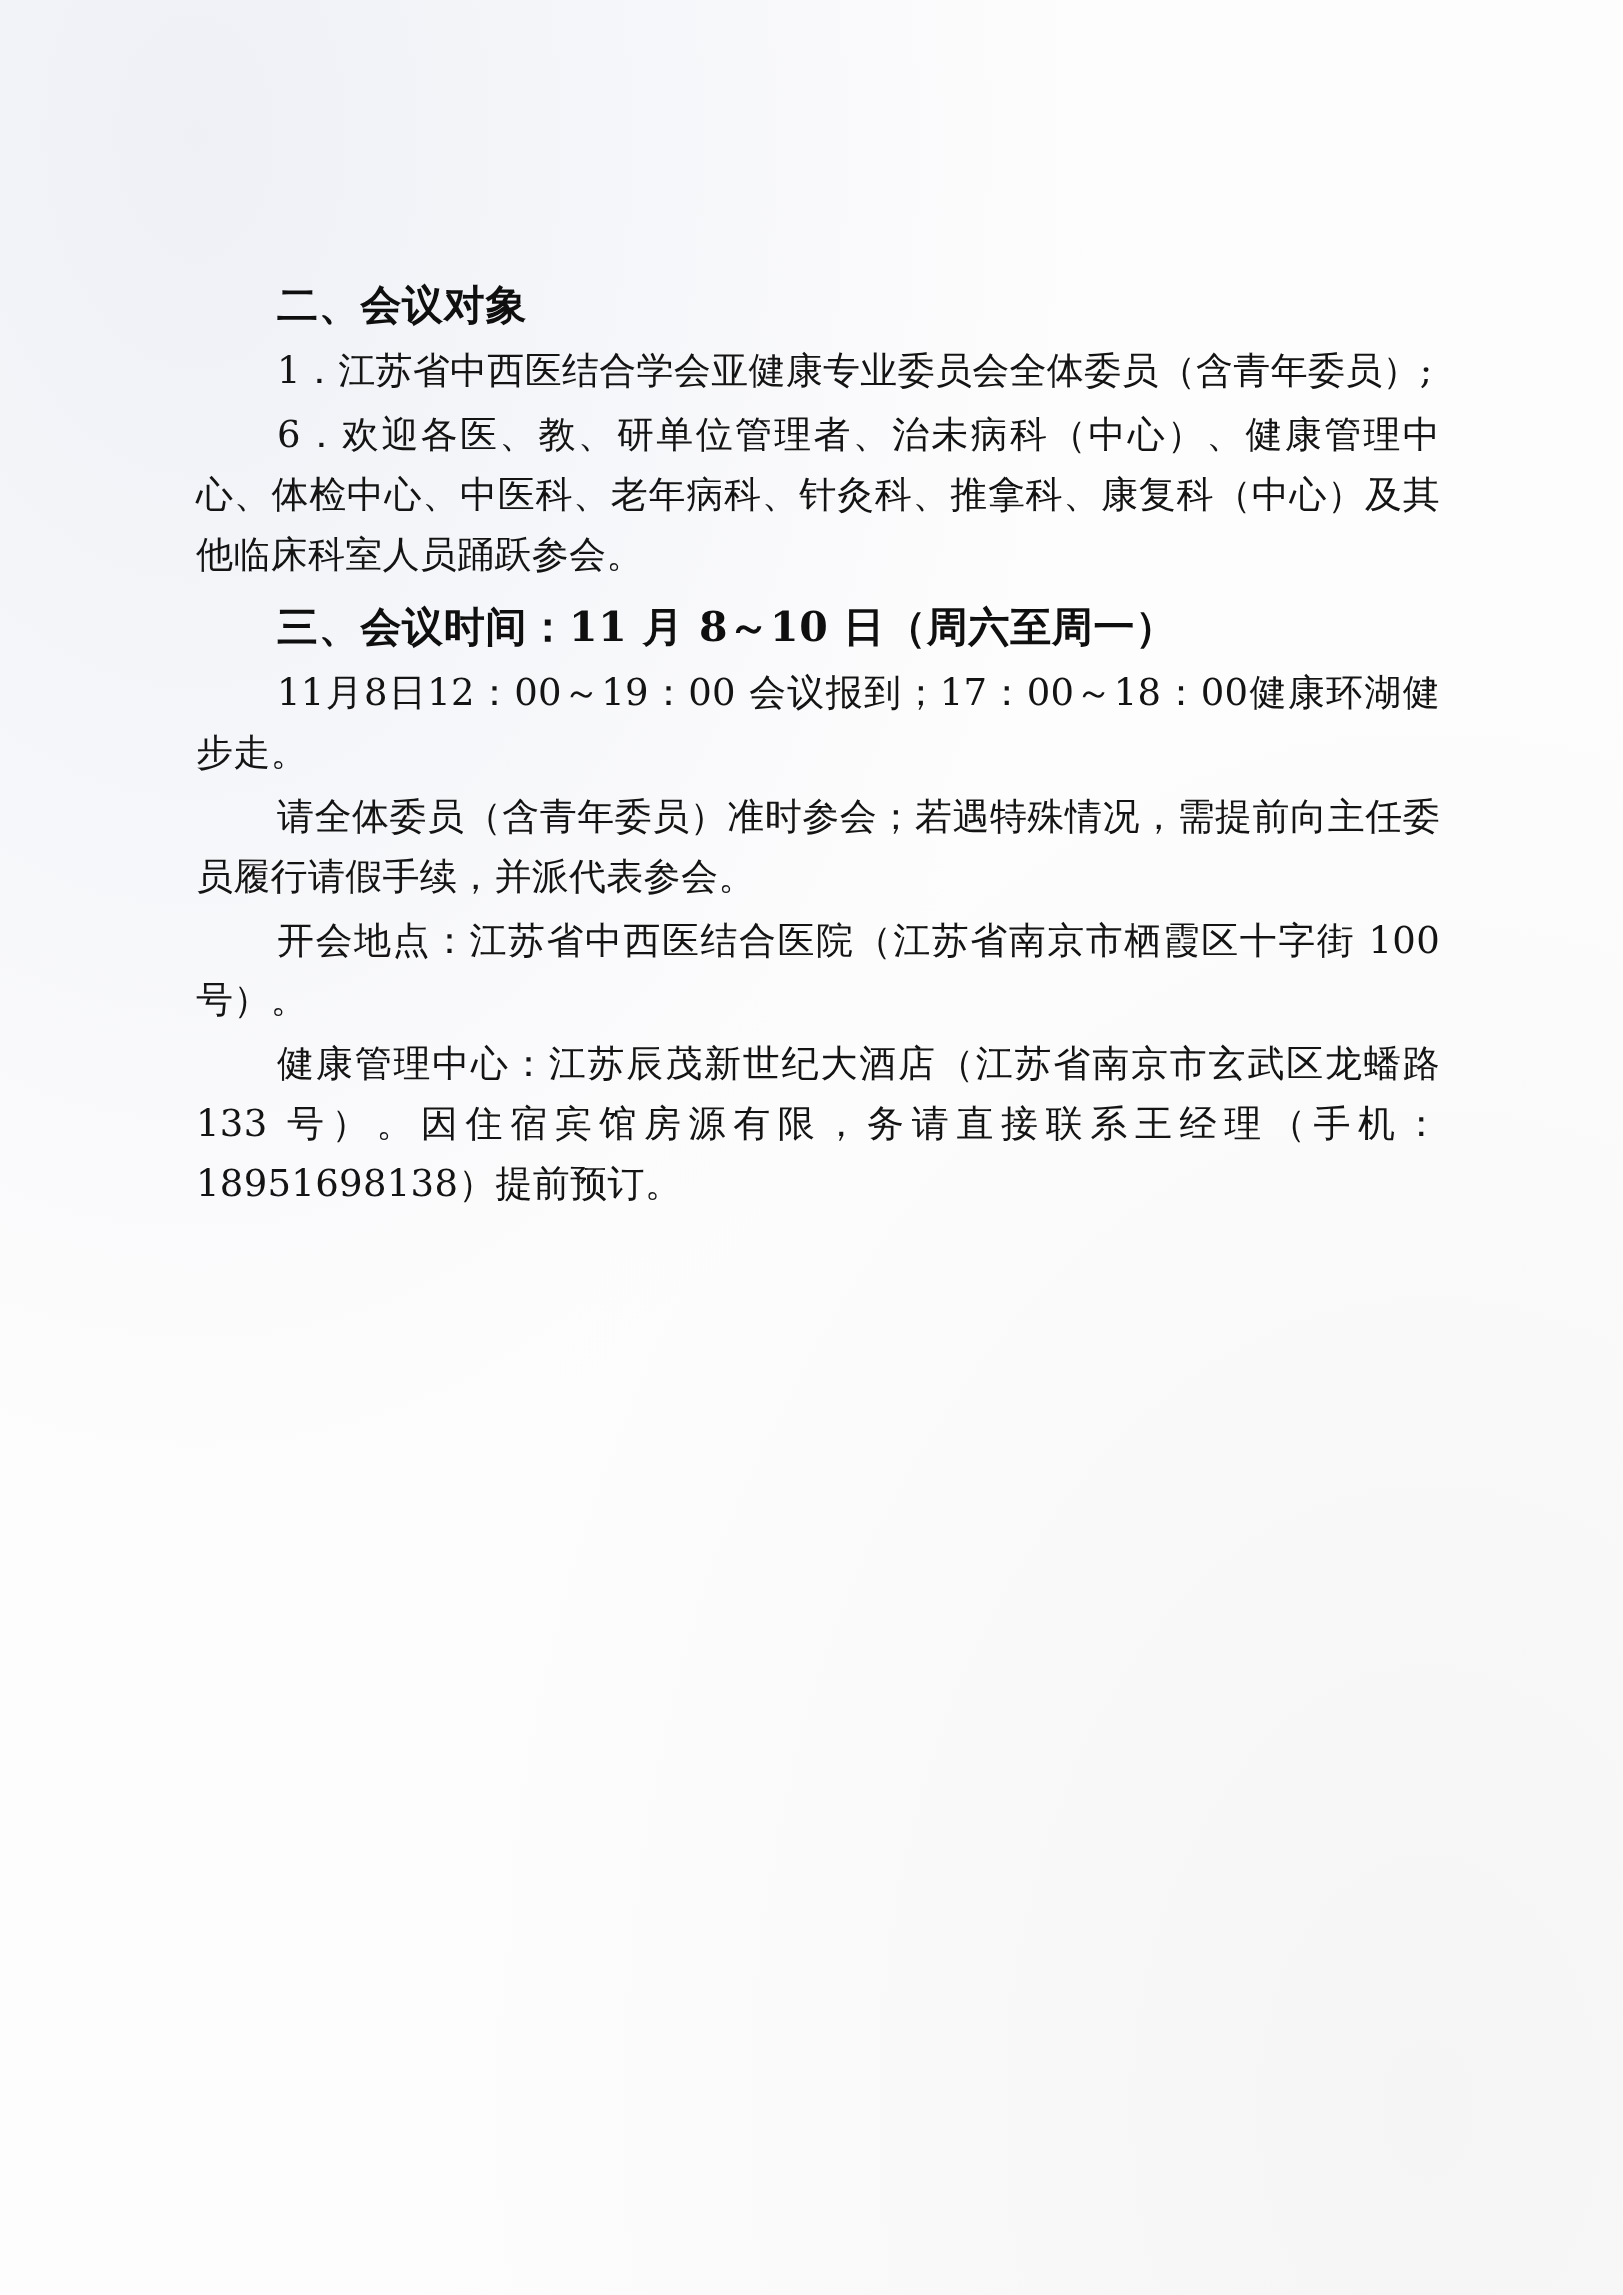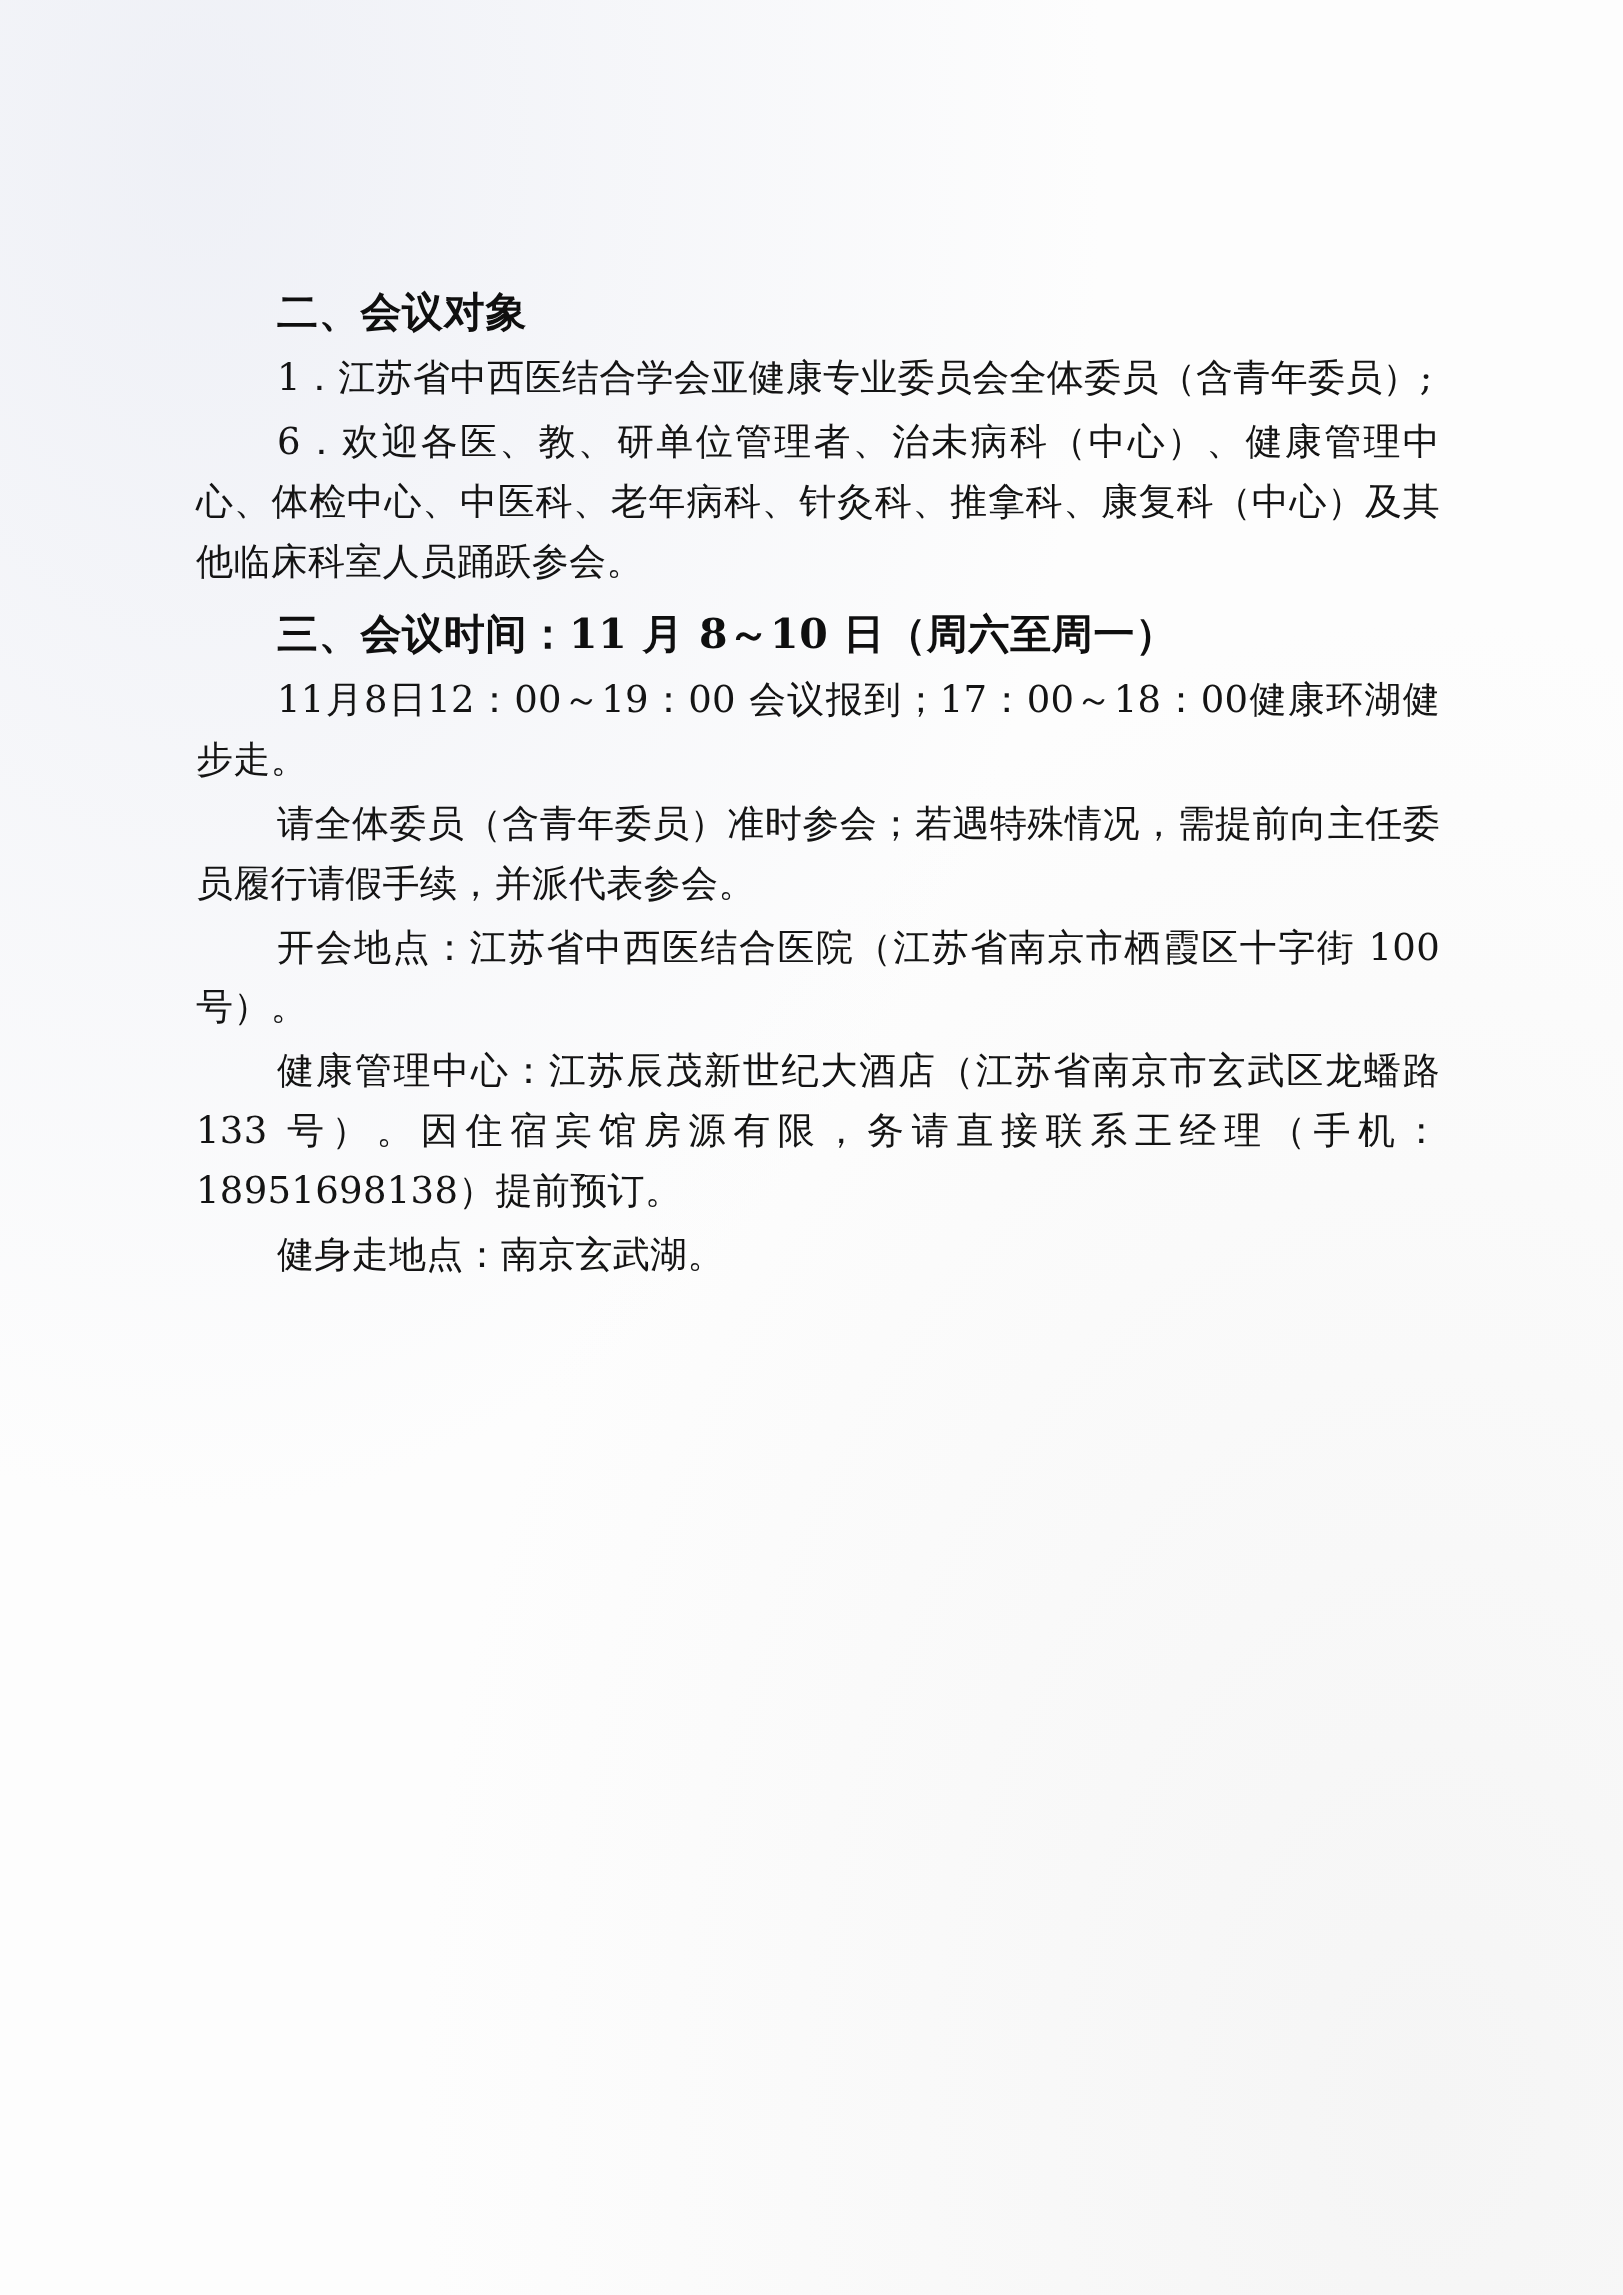--- a/index.html
+++ b/index.html
@@ -20,21 +20,21 @@
     position: absolute;
     inset: 0;
     background:
       radial-gradient(ellipse at 12% 6%, rgba(236,238,245,0.85) 0%, rgba(255,255,255,0) 45%),
       radial-gradient(ellipse at 88% 92%, rgba(243,243,243,0.8) 0%, rgba(255,255,255,0) 50%),
       #fdfdfd;
   }
   .content {
     position: absolute;
     left: 196px;
-    top: 270px;
+    top: 263px;
     width: 1244px;
   }
   .para {
     font-size: 37px;
     line-height: 1.62;
     letter-spacing: 0.3px;
     margin: 0 0 3.9px 0;
     text-align: justify;
     text-justify: inter-ideograph;
     color: #141414;
@@ -73,17 +73,16 @@
 
 
 
     <p class="para indent">请全体委员（含青年委员）准时参会；若遇特殊情况，需提前向主任委员履行请假手续，并派代表参会。</p>
 
 
     <p class="para indent"><span class="lead">开会地点：</span><span>江苏省中西医结合医院（江苏省南京市栖霞区十字街 100 号）。</span></p>
 
     <p class="para indent"><span class="lead">健康管理中心：</span><span>江苏辰茂新世纪大酒店（江苏省南京市玄武区龙蟠路 133 号）。因住宿宾馆房源有限，务请直接联系王经理（手机：18951698138）提前预订。</span></p>
 
-    <p class="para indent"><span class="lead">健身走地点：</span><span>南京玄武湖。</span></p>
 
   </div>
 </div>
 
 
 </body></html>

